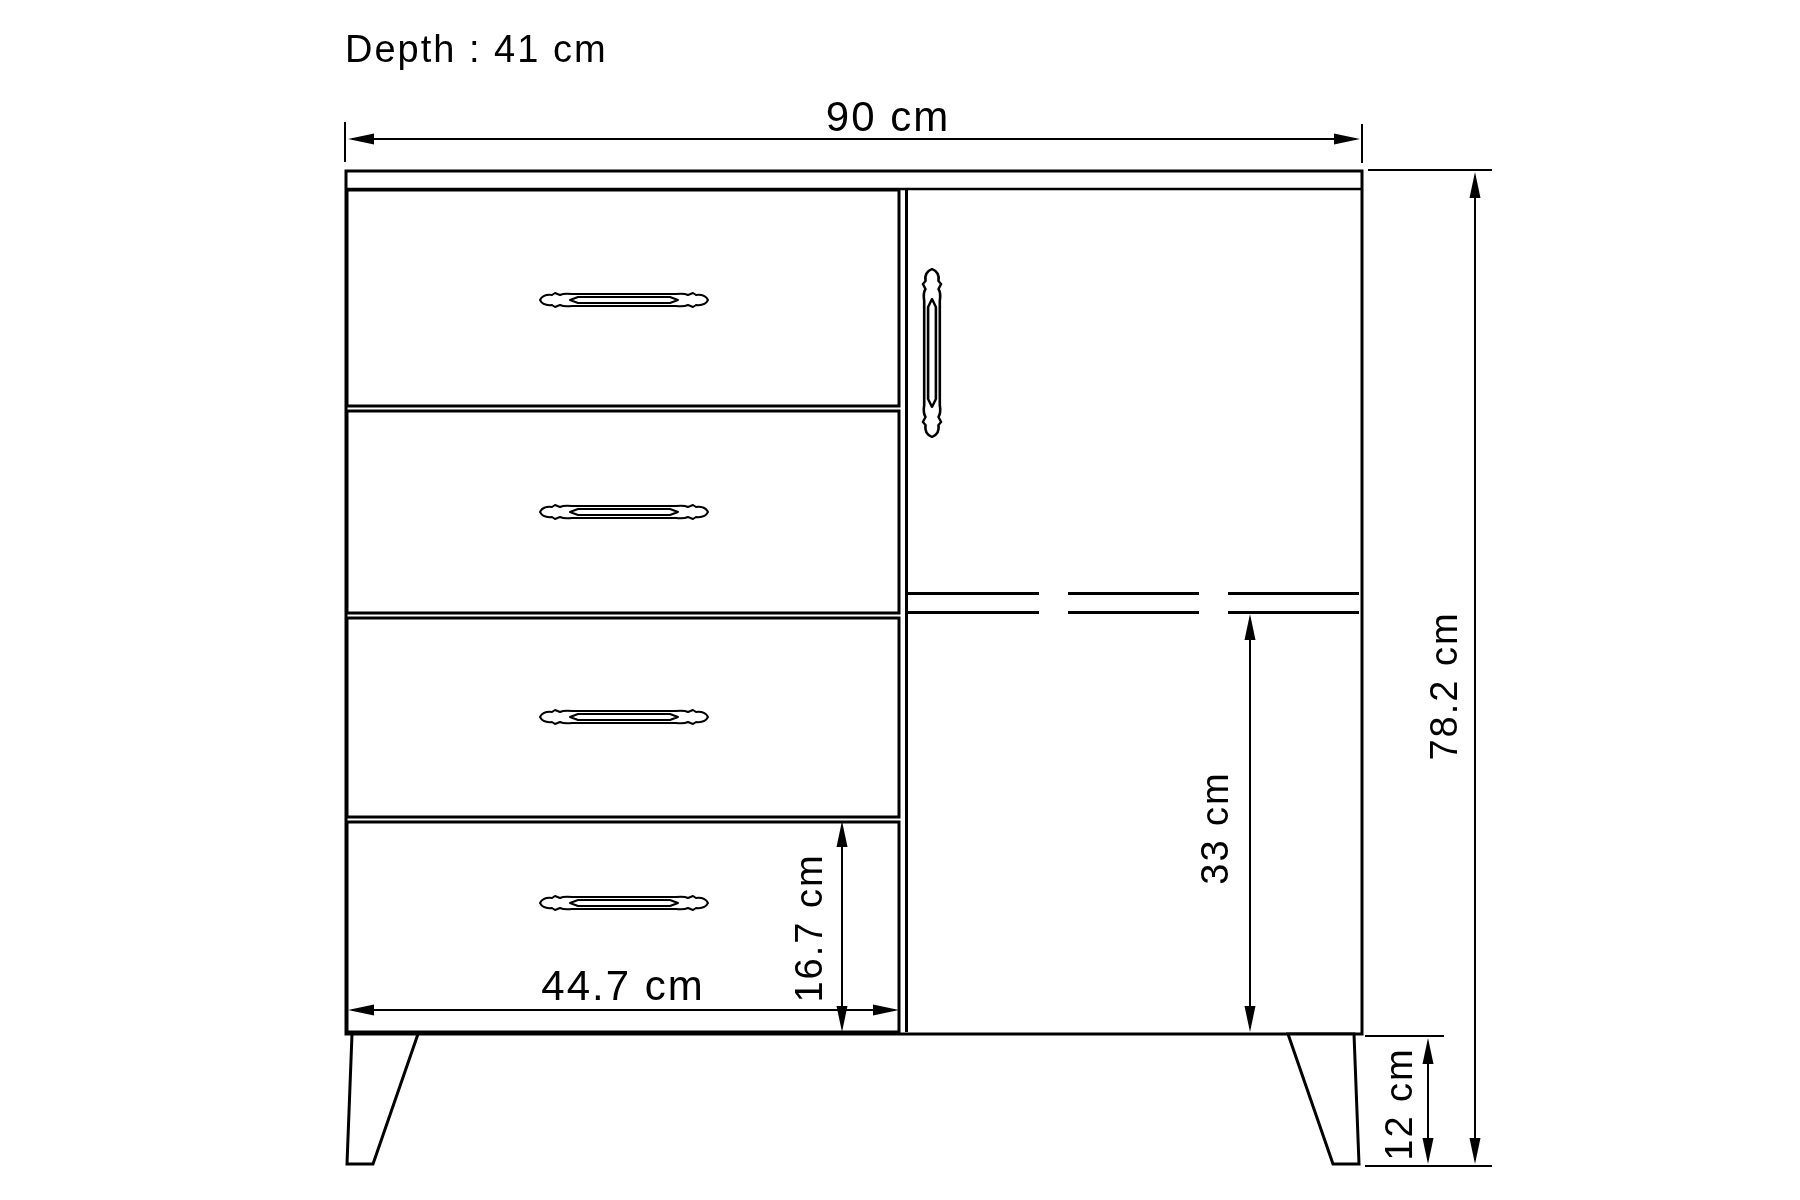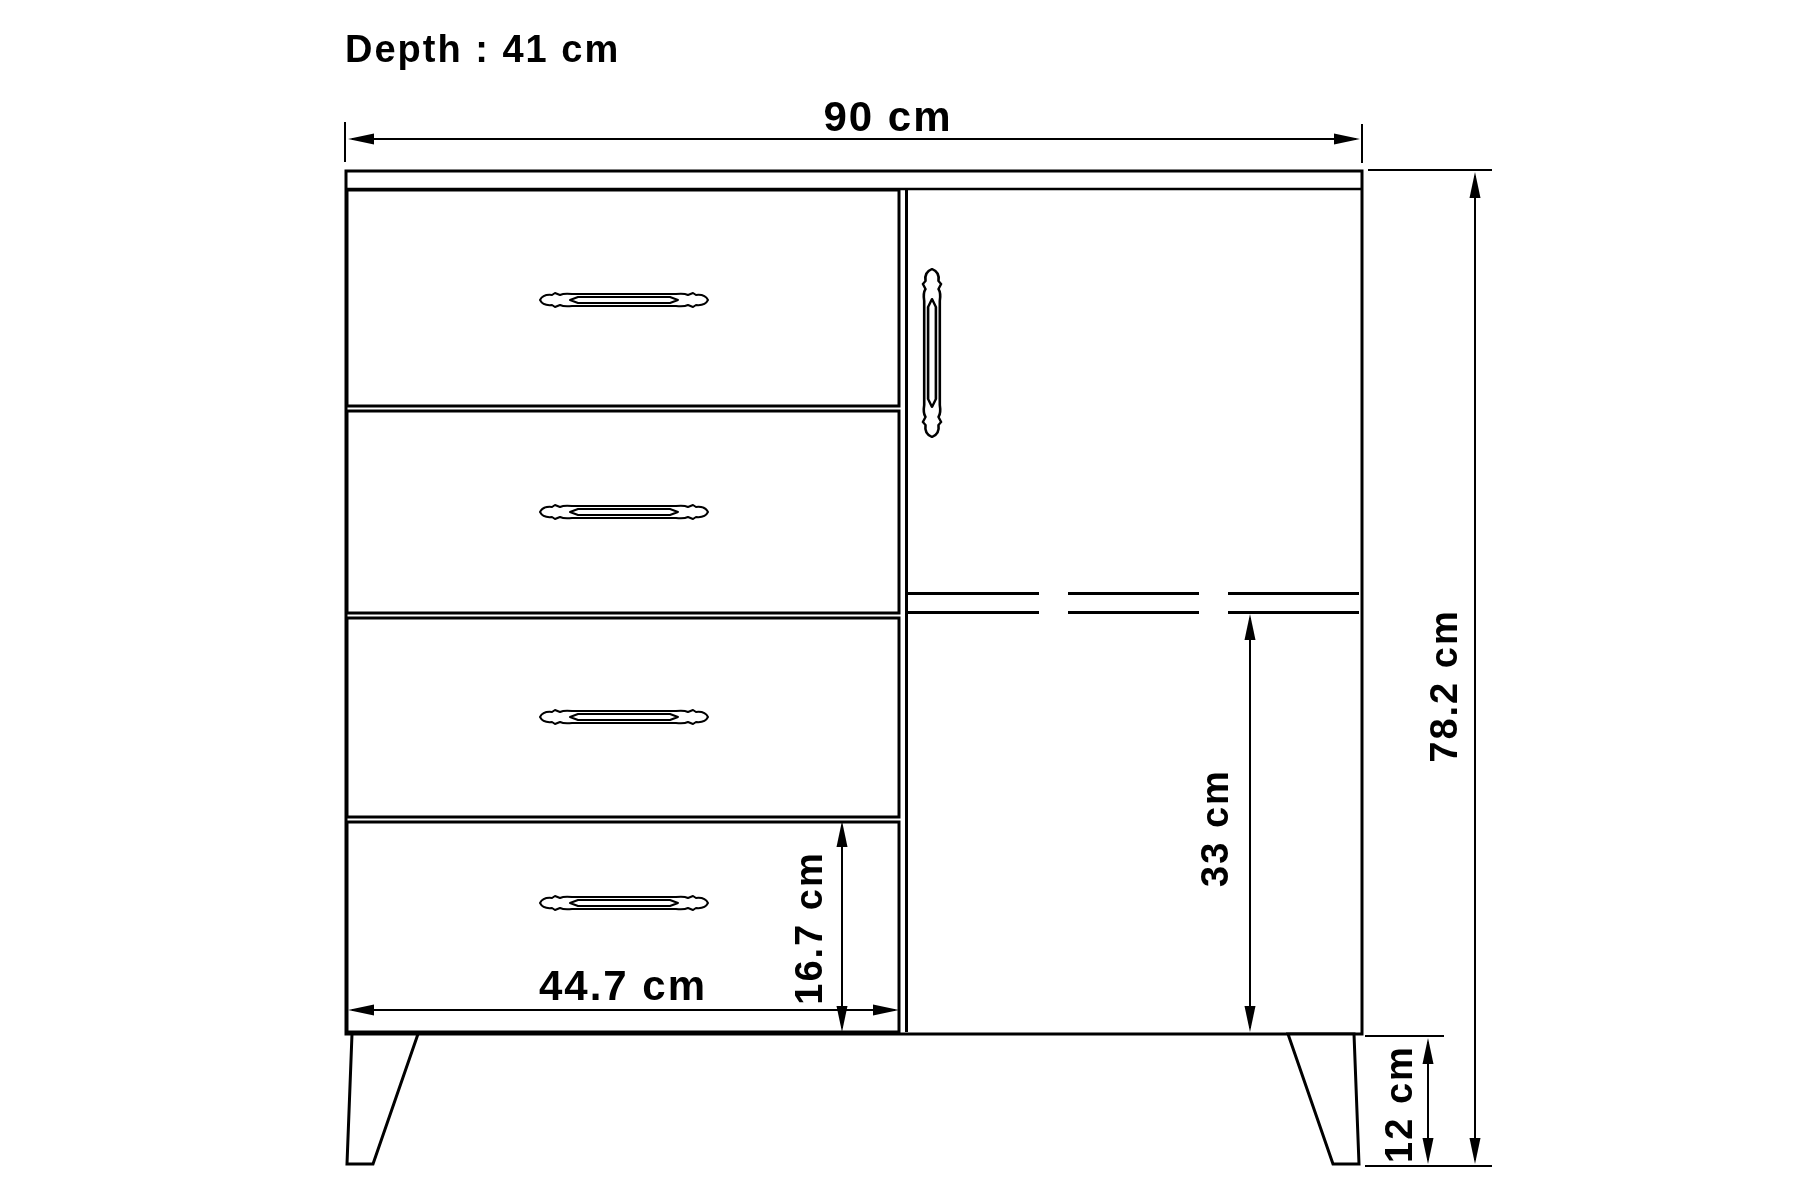--- a/index.html
+++ b/index.html
@@ -1,17 +1,17 @@
 <!DOCTYPE html>
 <html><head>
 <meta charset="utf-8">
 <style>
   html,body{margin:0;padding:0;background:#ffffff;}
   .stage{position:relative;width:1800px;height:1200px;background:#ffffff;overflow:hidden;
-         font-family:"Liberation Sans", sans-serif;font-weight:bold;}
+         font-family:"Liberation Sans", sans-serif;}
   svg text{fill:#000000;letter-spacing:2px;}
   .dim-text{font-size:42px;}
   .dim-text-v{font-size:38px;}
   .note-text{font-size:38px;}
 </style>
 </head>
 <body>
 
 <div class="stage">
 <svg width="1800" height="1200" viewBox="0 0 1800 1200" xmlns="http://www.w3.org/2000/svg">

